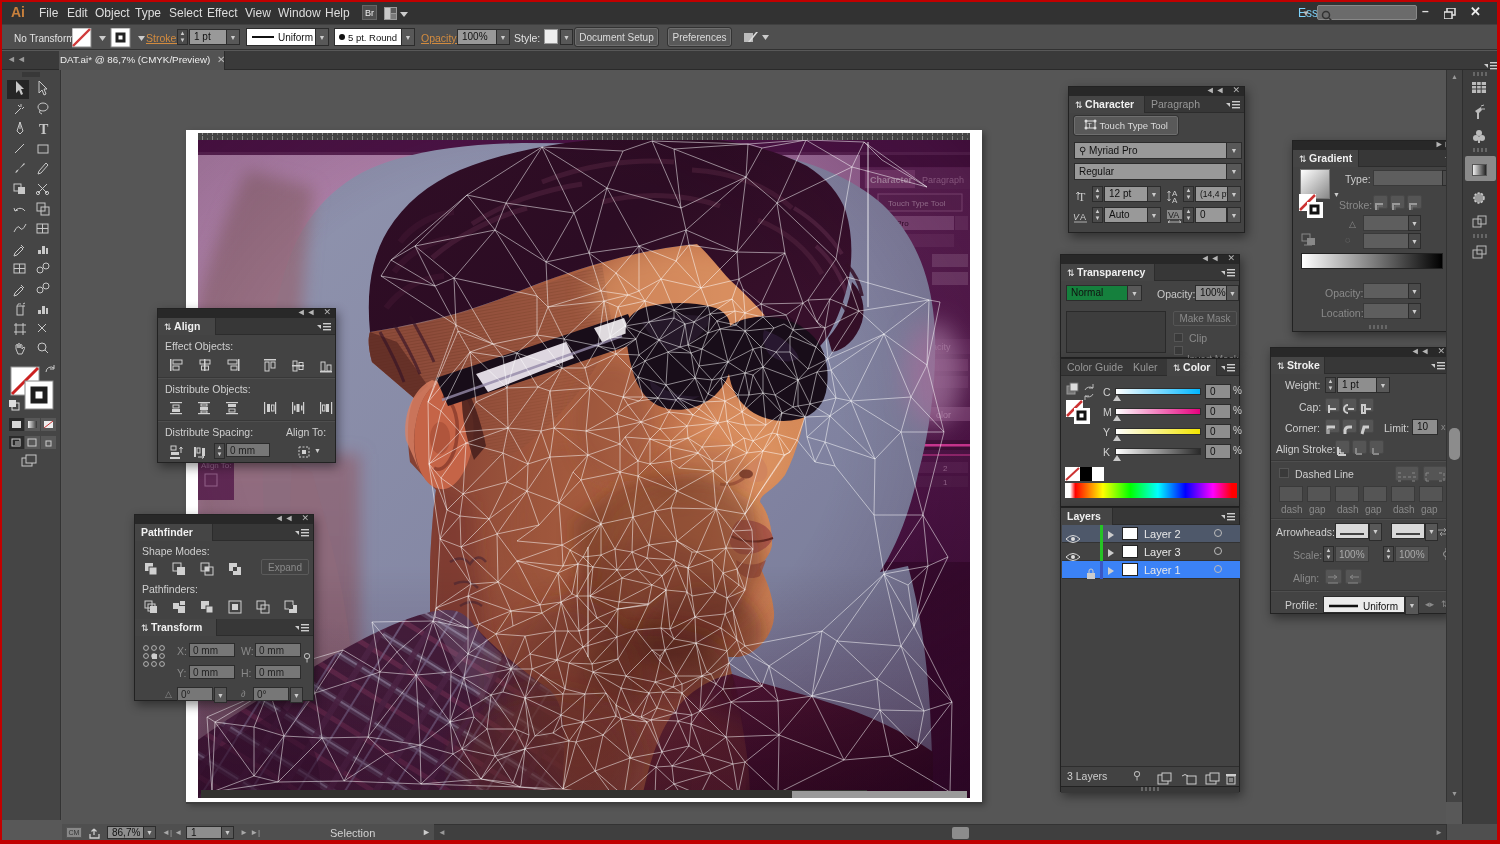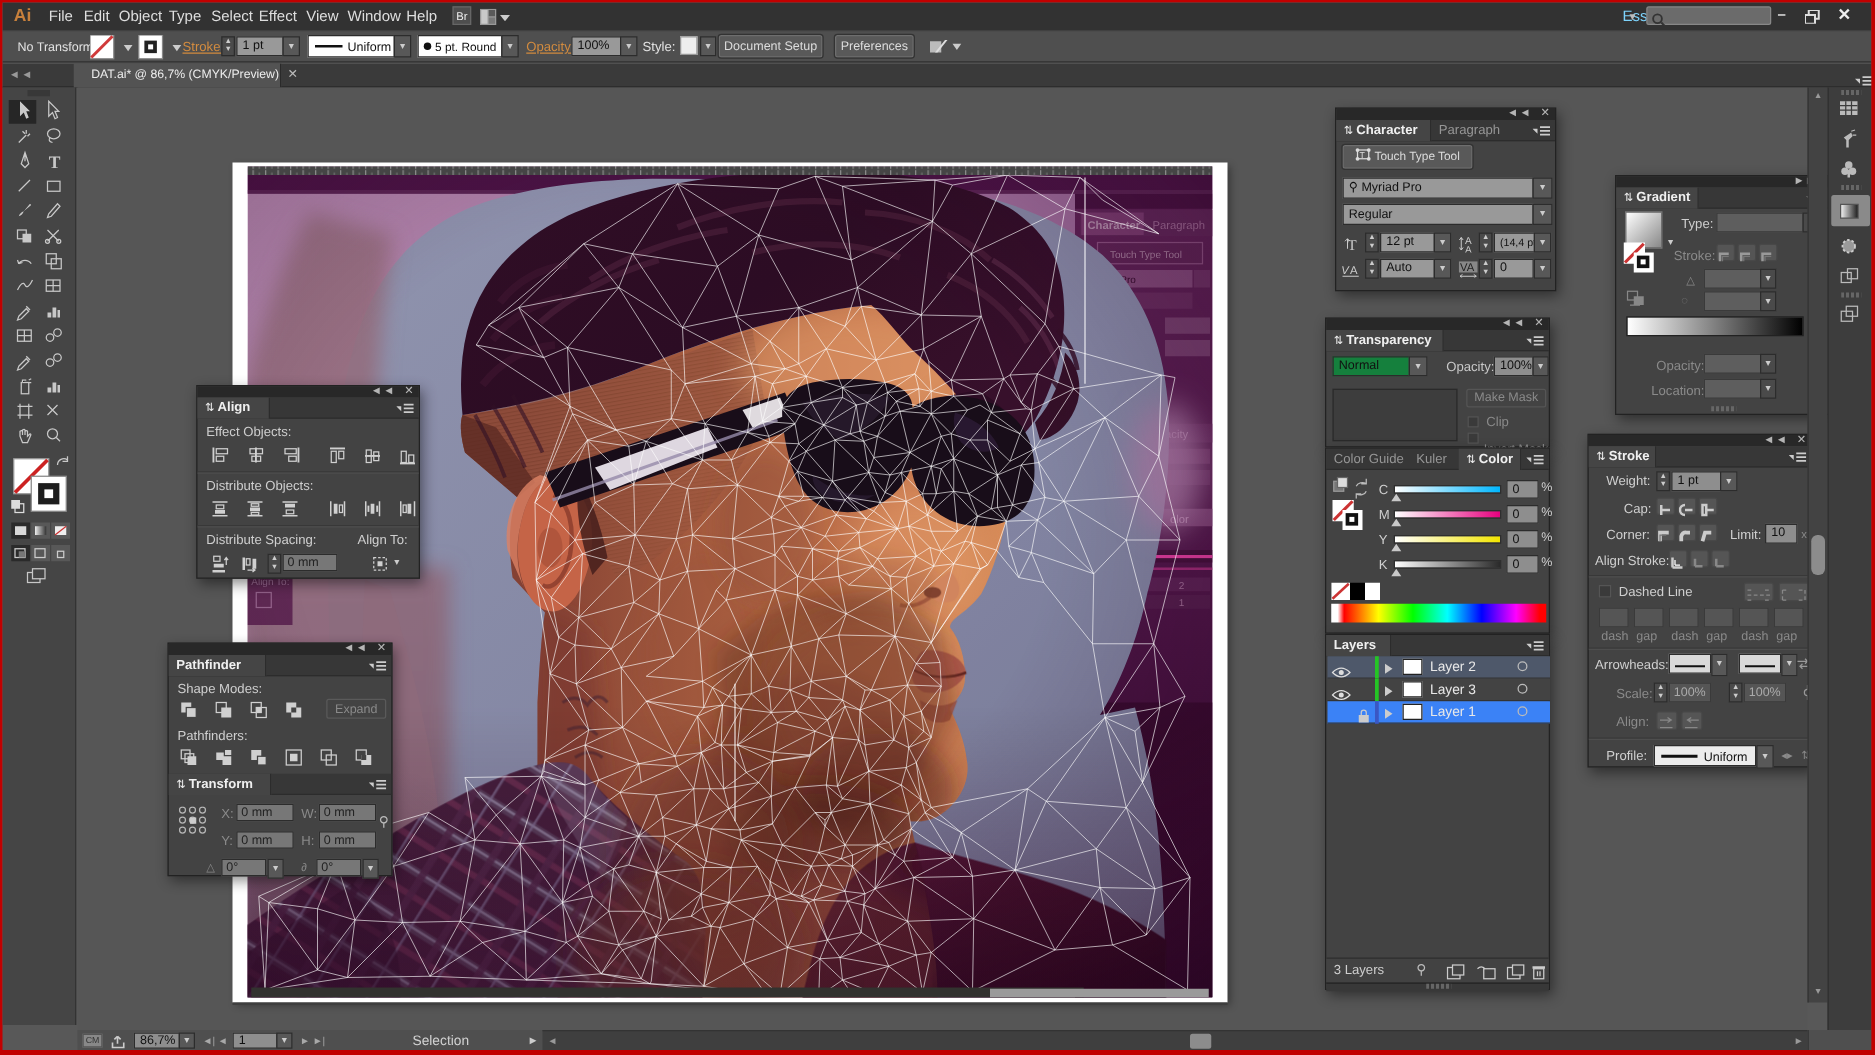--- a/index.html
+++ b/index.html
@@ -8,21 +8,21 @@
 span,div{white-space:nowrap}
 #menubar{left:0;top:0;width:1495px;height:22px;background:#323232;color:#dedede;font-size:12px}
 #menubar span.m{position:absolute;top:4px}
 #ctrl{left:0;top:22px;width:1495px;height:26px;background:#4f4f4f;border-top:1px solid #404040;border-bottom:1px solid #313131;color:#e2e2e2;font-size:10.5px}
 .olbl{color:#d28b3f}
 .fld{position:absolute;background:#999;border:1px solid #2c2c2c;color:#111;font-size:10px;line-height:14px;padding-left:4px;height:16px}
 .drop{position:absolute;background:#585858;border:1px solid #2c2c2c;height:16px;color:#ccc;text-align:center;font-size:7px;line-height:15px}
 .wdrop{position:absolute;background:#fff;border:1px solid #2c2c2c;height:18px;color:#111;font-size:11px}
 .btn{position:absolute;background:#595959;border:1px solid #6e6e6e;outline:1px solid #333;border-radius:2px;color:#dcdcdc;font-size:11px;text-align:center}
 #tabbar{left:0;top:49px;width:1495px;height:19px;background:#3a3a3a;border-bottom:1px solid #2a2a2a}
-#doctab{position:absolute;left:57px;top:0;width:166px;height:19px;background:#535353;color:#ededed;font-size:9.8px;line-height:18px;padding-left:14px;border-right:1px solid #2a2a2a}
+#doctab{position:absolute;left:57px;top:0;width:166px;height:19px;background:#535353;color:#ededed;font-size:9.8px;line-height:18px;padding-left:1px;border-right:1px solid #2a2a2a}
 #tools{left:0;top:68px;width:59px;height:750px;background:#454545;border-right:1px solid #333}
 #canvas{left:60px;top:68px;width:1384px;height:764px;background:#565656;overflow:hidden}
 #sbar2{left:60px;top:822px;width:1435px;height:18px;background:#4f4f4f;color:#d5d5d5;font-size:10px}
 .panel{position:absolute;background:#434343;border:1px solid #222;box-shadow:2px 4px 10px rgba(0,0,0,.45)}
 .phead{height:9px;background:#282828;position:relative}
 .phx{position:absolute;right:3px;top:-2px;color:#b5b5b5;font-size:9px;letter-spacing:1px}
 .ptabs{height:17px;background:#373737;border-bottom:1px solid #2c2c2c;position:relative}
 .ptab{position:absolute;top:0;height:17px;background:#454545;color:#f0f0f0;font-weight:bold;font-size:10.5px;line-height:16px;padding:0 6px;border-right:1px solid #2c2c2c}
 .ptabi{position:absolute;top:0;height:17px;color:#969696;font-size:10.5px;line-height:16px;padding:0 6px}
 .pmenu{position:absolute;right:4px;top:4px;width:14px;height:9px}

